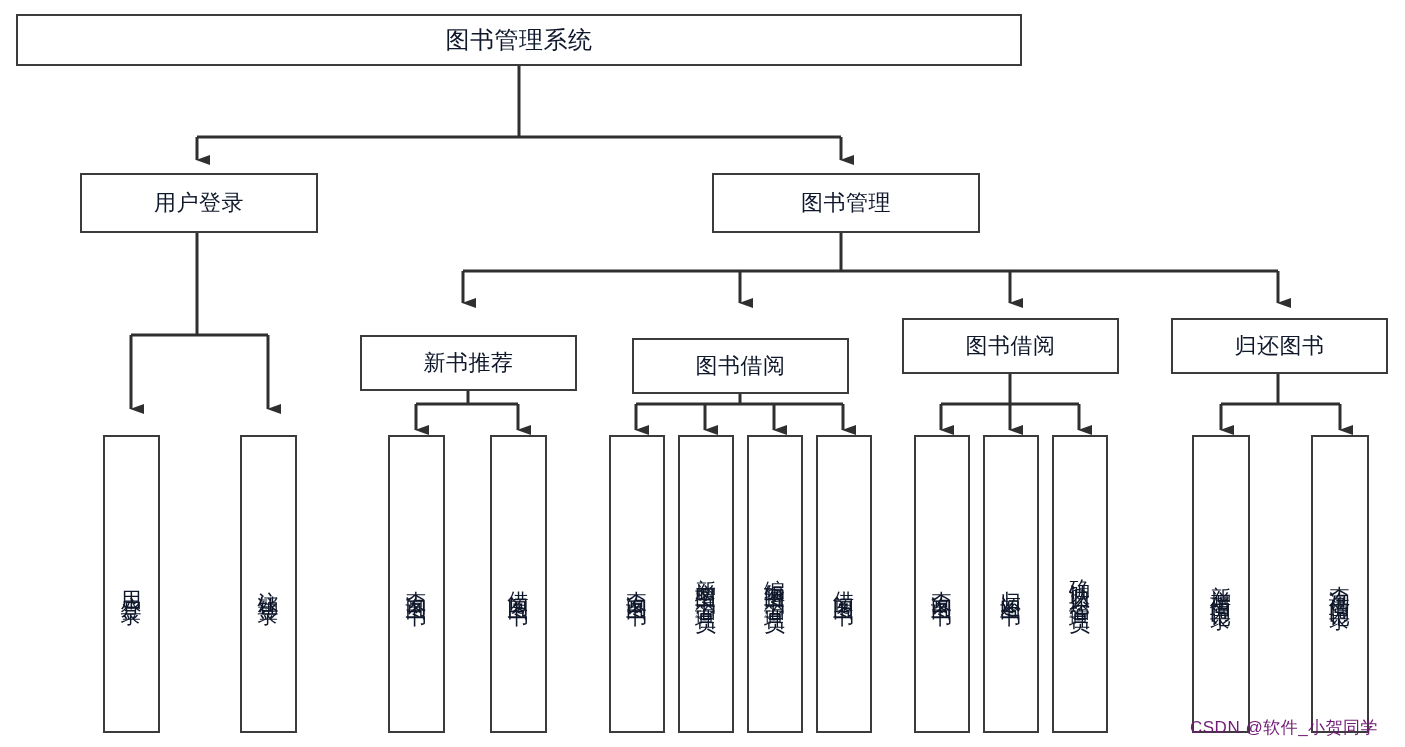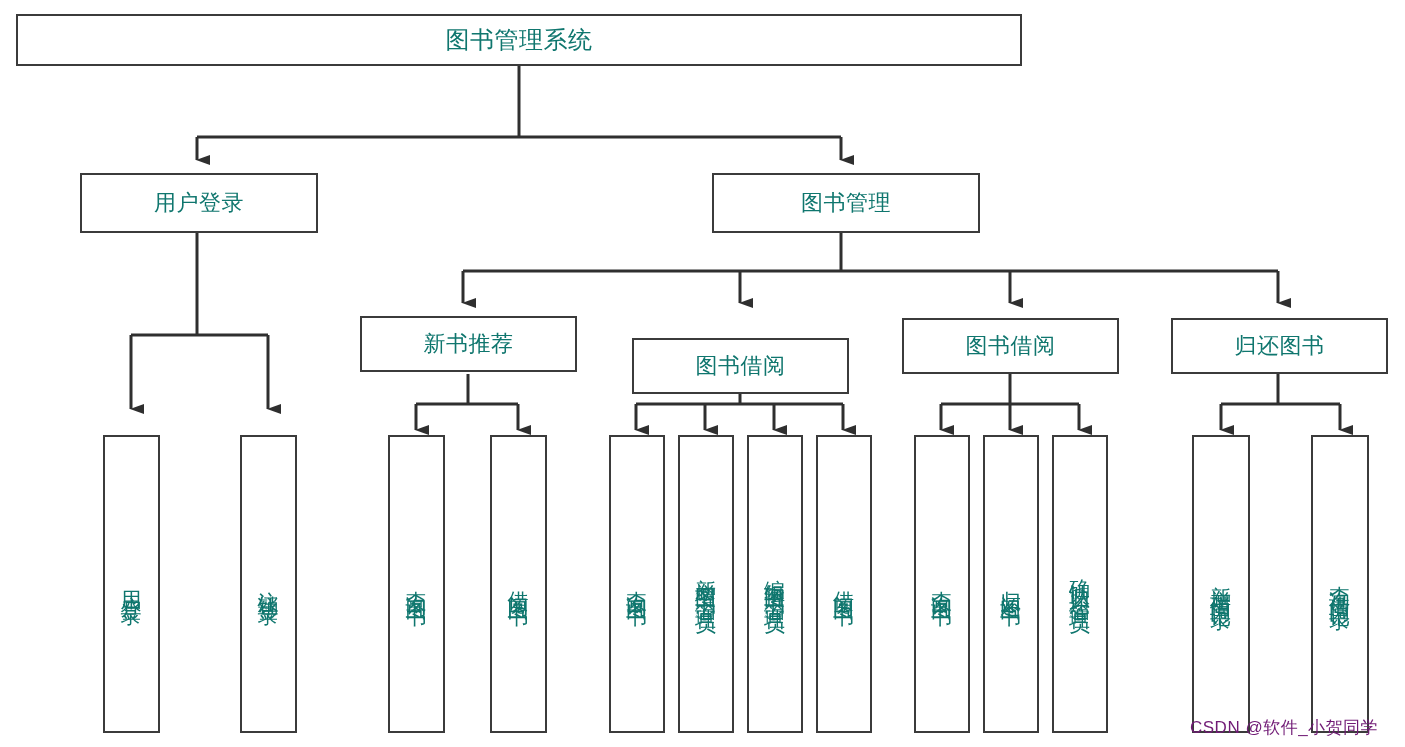--- a/index.html
+++ b/index.html
@@ -23,21 +23,21 @@
     top: 0;
     width: 1405px;
     height: 747px;
     pointer-events: none;
   }
   .node {
     position: absolute;
     box-sizing: border-box;
     border: 2px solid #3b3b3b;
     background: #ffffff;
-    color: #0f766e;
+    color: #0f172a;
     display: flex;
     align-items: center;
     justify-content: center;
     text-align: center;
     font-size: 22px;
     line-height: 1.25;
     letter-spacing: 0.5px;
     z-index: 2;
   }
   .node.root { font-size: 24px; }
@@ -129,21 +129,21 @@
     <span>图书管理系统</span>
   </div>
 
   <div class="node" style="left:80px; top:173px; width:238px; height:60px;">
     <span>用户登录</span>
   </div>
   <div class="node" style="left:712px; top:173px; width:268px; height:60px;">
     <span>图书管理</span>
   </div>
 
-  <div class="node" style="left:360px; top:316px; width:217px; height:56px;">
+  <div class="node" style="left:360px; top:335px; width:217px; height:56px;">
     <span>新书推荐</span>
   </div>
   <div class="node" style="left:632px; top:318px; width:217px; height:56px;margin-top:20px;">
     <span>图书借阅</span>
   </div>
   <div class="node" style="left:902px; top:318px; width:217px; height:56px;">
     <span>图书借阅</span>
   </div>
   <div class="node" style="left:1171px; top:318px; width:217px; height:56px;">
     <span>归还图书</span>

